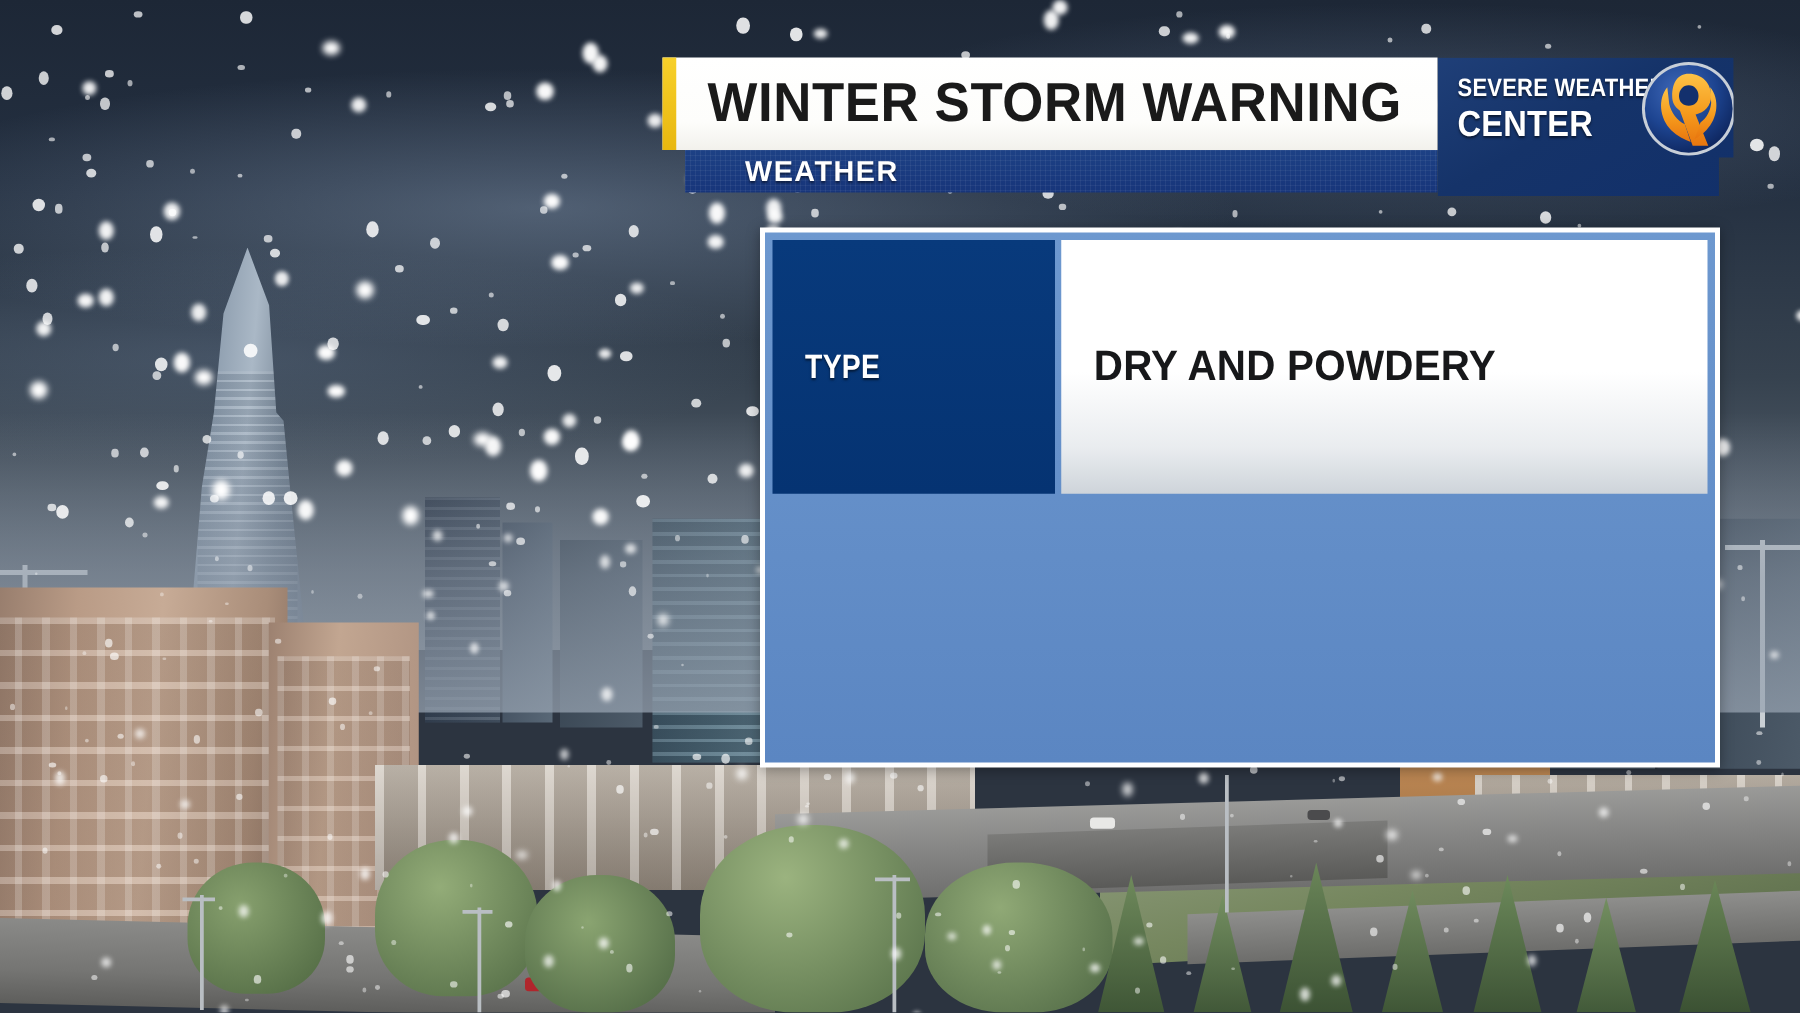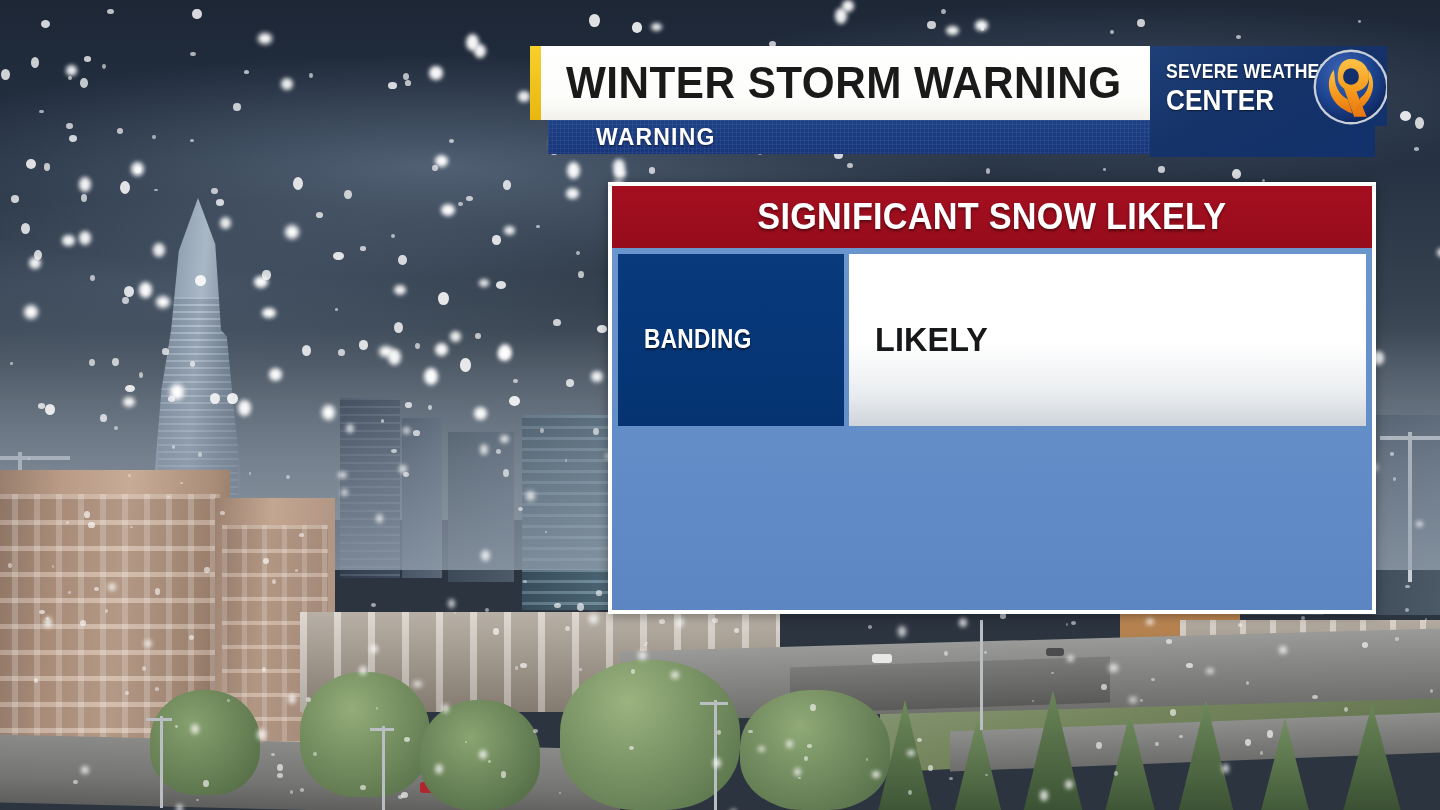--- a/index.html
+++ b/index.html
@@ -863,41 +863,38 @@
       </svg>
     </div>
   </div>
 
   <div class="title-white">
     <div class="yellow-bar"></div>
     <div class="title-text">WINTER STORM WARNING</div>
   </div>
 
   <div class="sub-bar">
-    <div class="sub-text">WARNING</div>
+    <div class="sub-text">WEATHER</div>
   </div>
 </div>
 
 <div id="panel">
   <div class="panel-inner">
 
-    <div class="panel-header">
-      <div class="panel-header-text">SIGNIFICANT SNOW LIKELY</div>
-    </div>
 
     <div class="rows">
-
 
       <div class="row">
         <div class="cell-label">
-          <span class="label-text">BANDING</span>
+          <span class="label-text">TYPE</span>
         </div>
         <div class="cell-value">
-          <span class="value-text">LIKELY</span>
+          <span class="value-text">DRY AND POWDERY</span>
         </div>
       </div>
+
 
       <div class="row">
       </div>
 
     </div>
   </div>
 </div>
 
 </body></html>

